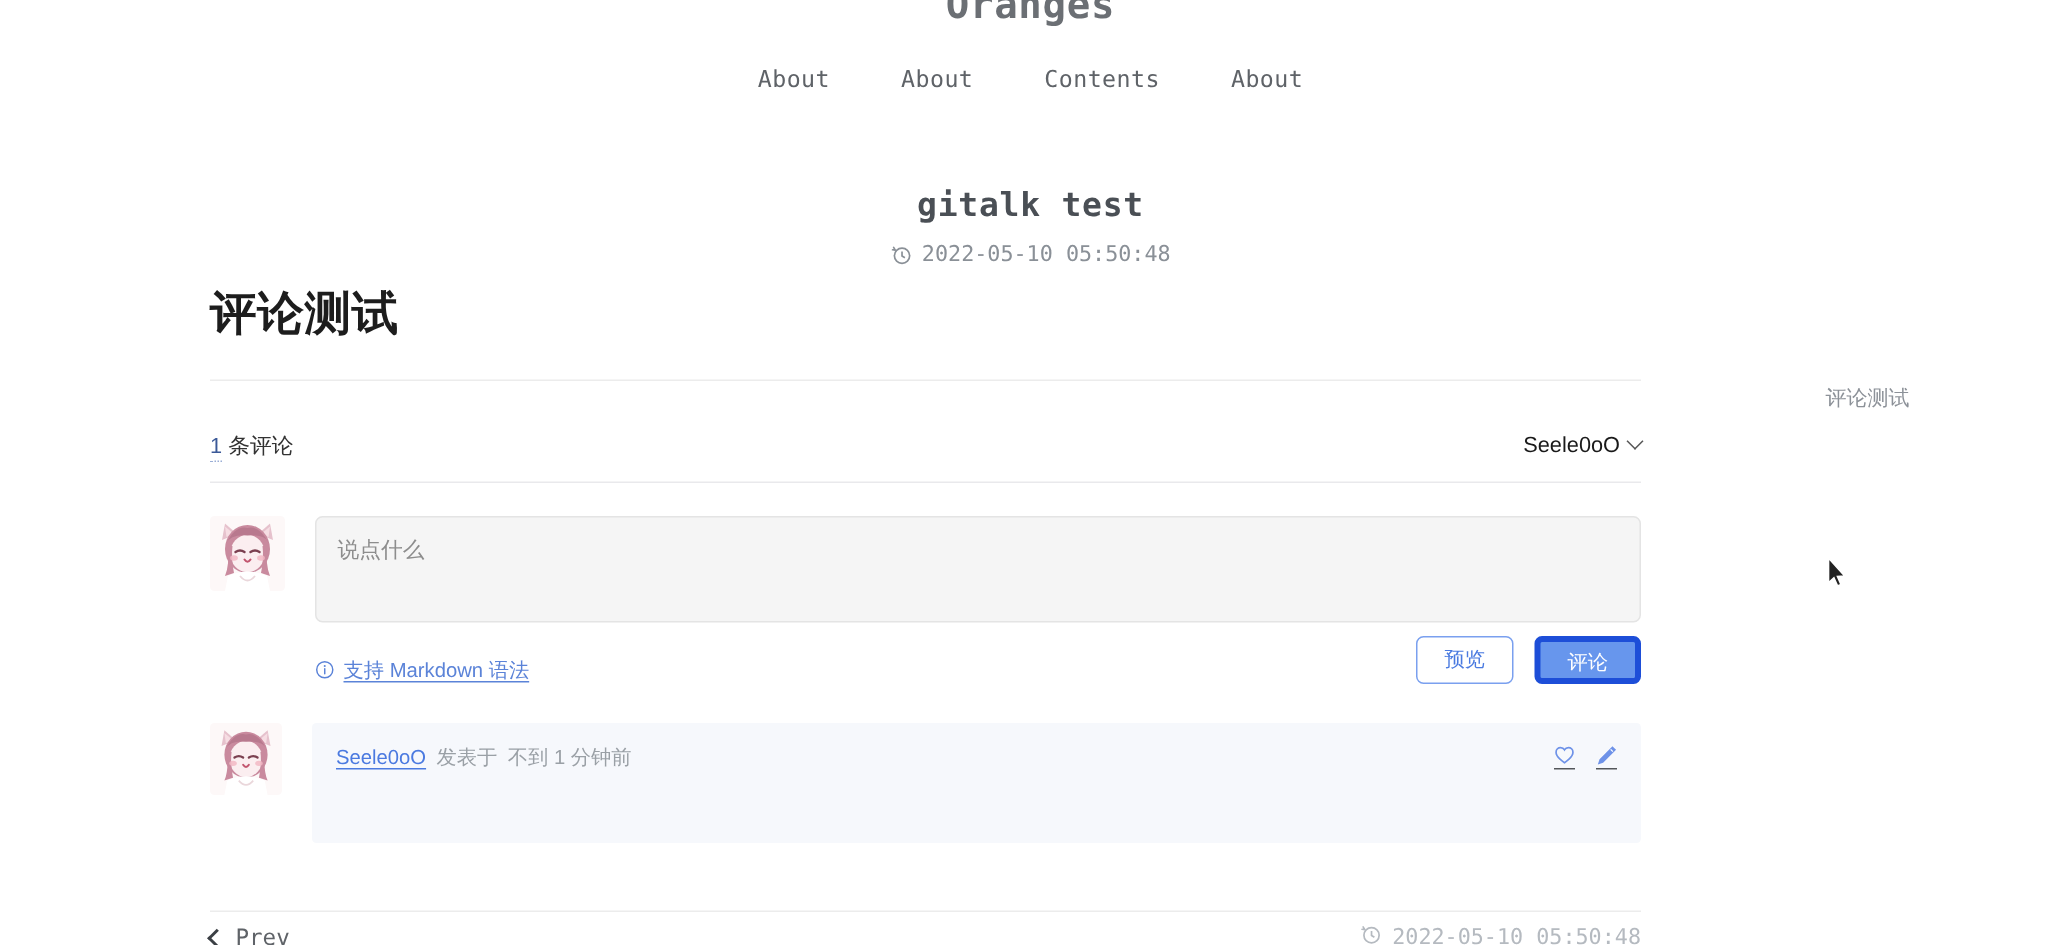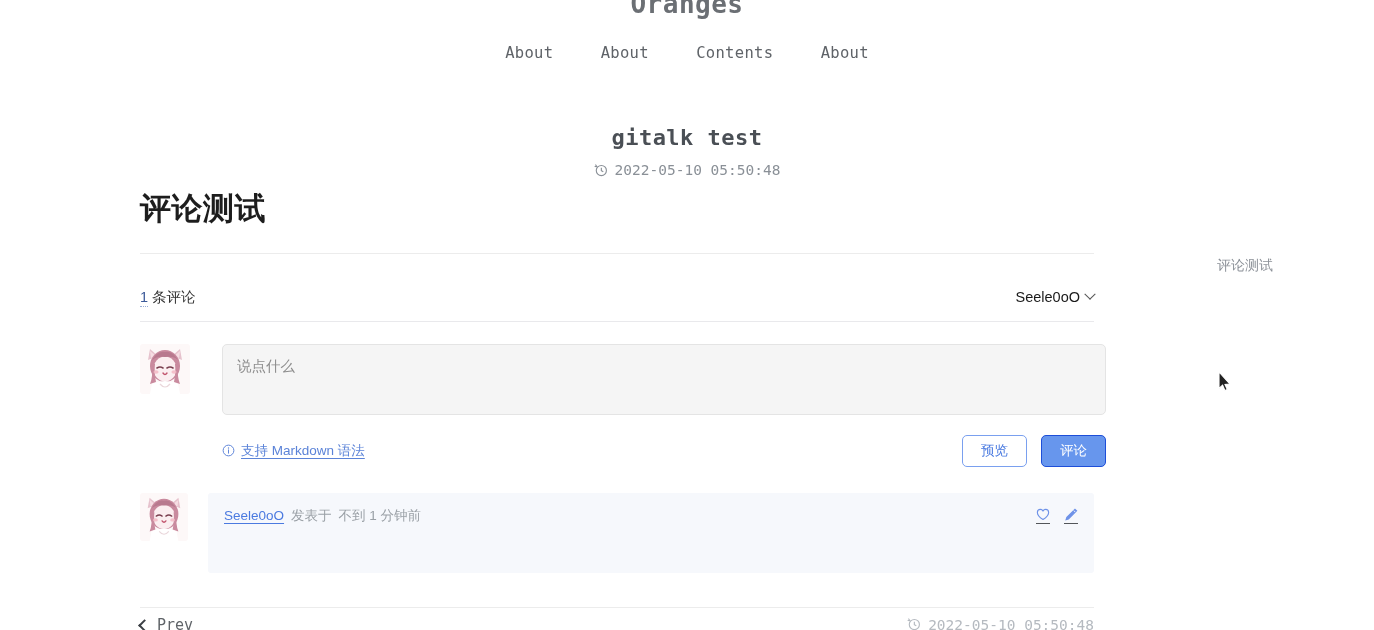--- a/index.html
+++ b/index.html
@@ -126,21 +126,21 @@
     width: 8px; height: 8px;
     border-right: 1.4px solid #555;
     border-bottom: 1.4px solid #555;
     transform: rotate(45deg) translate(-2px,-2px);
   }
 
   
   .gt-editor {
     margin-top: 22px;
     display: flex;
-    gap: 12px;
+    gap: 0px;
   }
   .avatar {
     width: 50px; height: 50px;
     flex: 0 0 50px;
     border-radius: 3px;
     overflow: hidden;
     background: #fff;
     margin-right: 20px;
   }
   .avatar.small { width: 48px; height: 48px; flex: 0 0 48px; }
@@ -157,23 +157,23 @@
     font-family: "Liberation Sans", sans-serif;
     font-size: 14.5px;
     color: #333;
     resize: none;
     outline: none;
   }
   .gt-textarea::placeholder { color: #8d8d8d; }
 
   .gt-actions {
     width: 884px;
-    margin-top: 16px;
-    display: flex;
-    align-items: center;
+    margin-top: 4px;
+    display: flex;
+    align-items: flex-end;
     justify-content: space-between;
   }
   .md-tip {
     display: flex;
     align-items: center;
     gap: 6px;
     color: #5b83d8;
     font-size: 13.5px;
     text-decoration: underline;
     text-underline-offset: 3px;
@@ -190,21 +190,21 @@
     cursor: pointer;
     font-family: "Liberation Sans", sans-serif;
   }
   .btn-outline {
     background: #fff;
     border: 1px solid #7aa0ef;
     color: #4a7ae0;
   }
   .btn-primary {
     background: #6796ed;
-    border: 1px solid #1d4ed8;
+    border: 4px solid #1d4ed8;
     color: #ffffff;
   }
 
   
   .gt-list { margin-top: 26px; }
   .gt-comment {
     display: flex;
   }
   .gt-bubble {
     flex: 1 1 auto;

